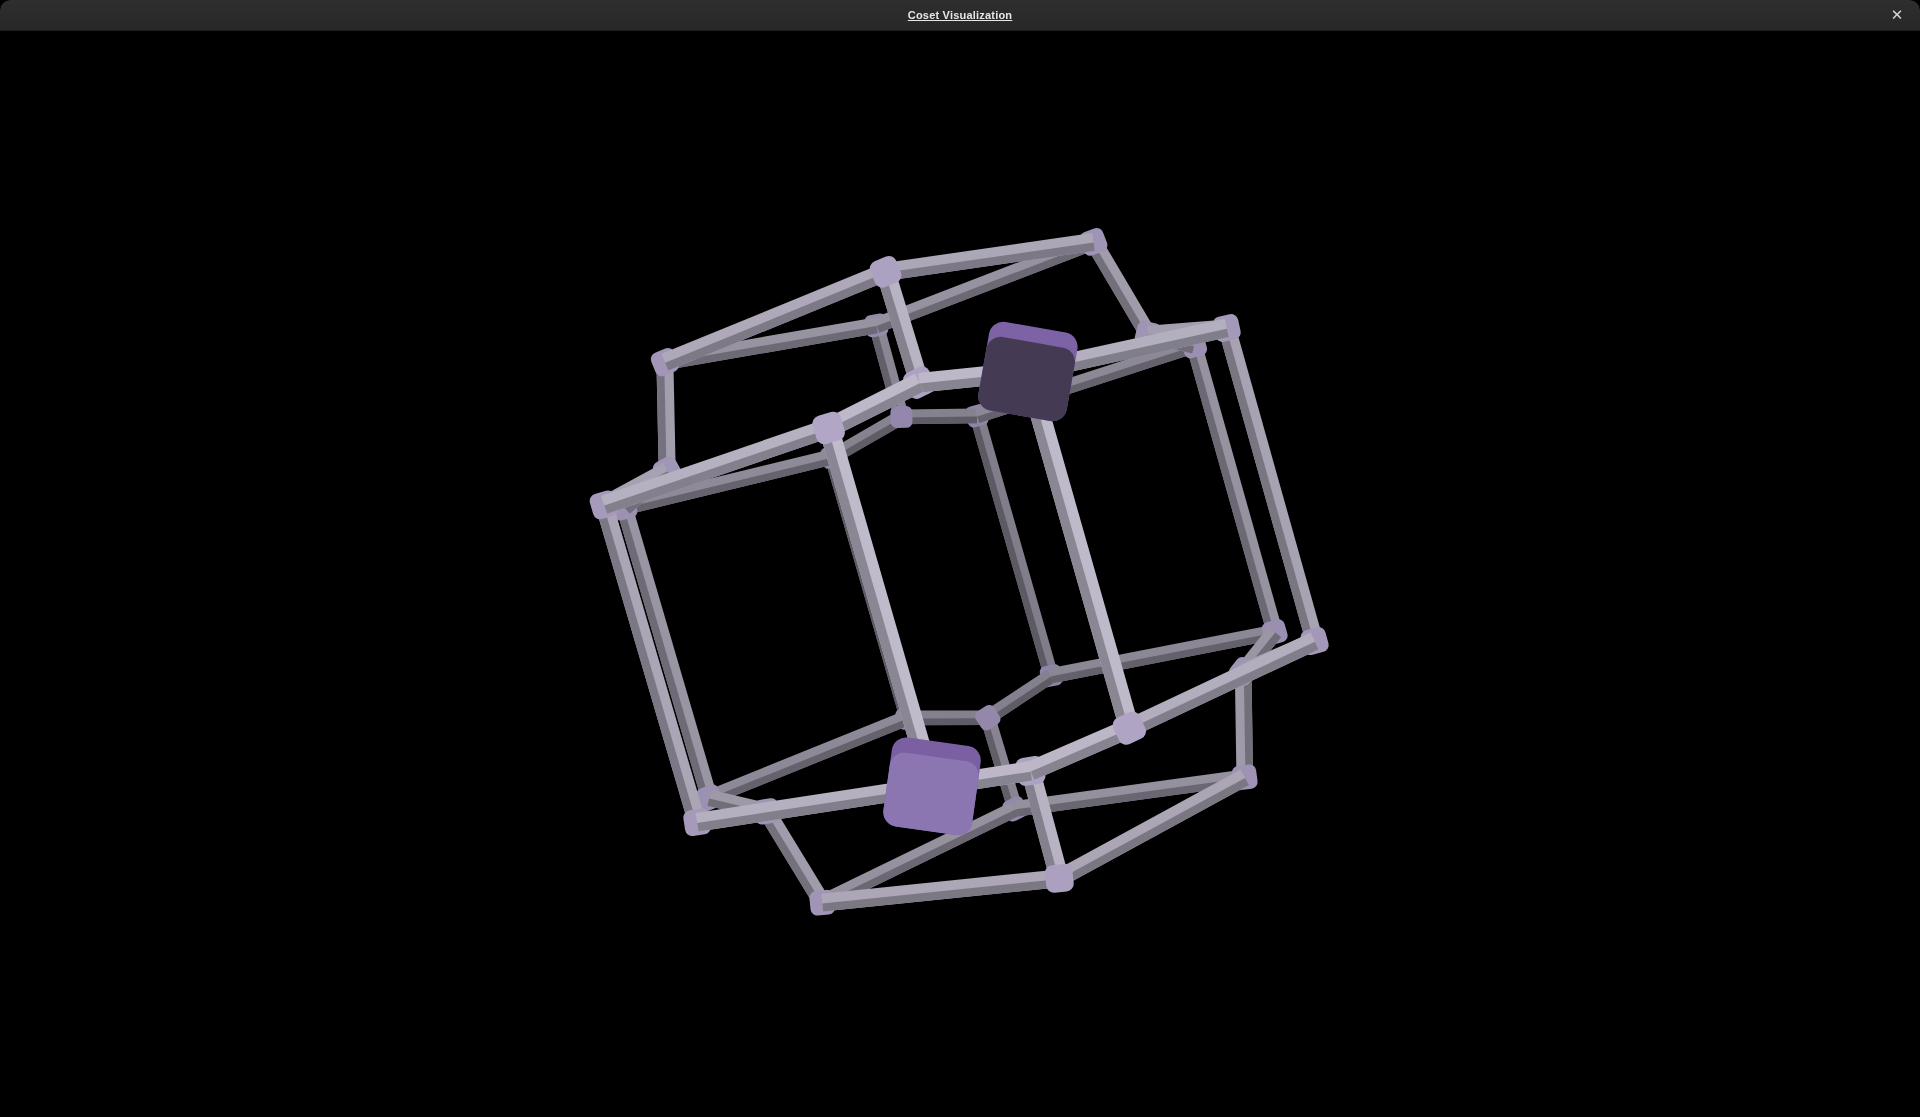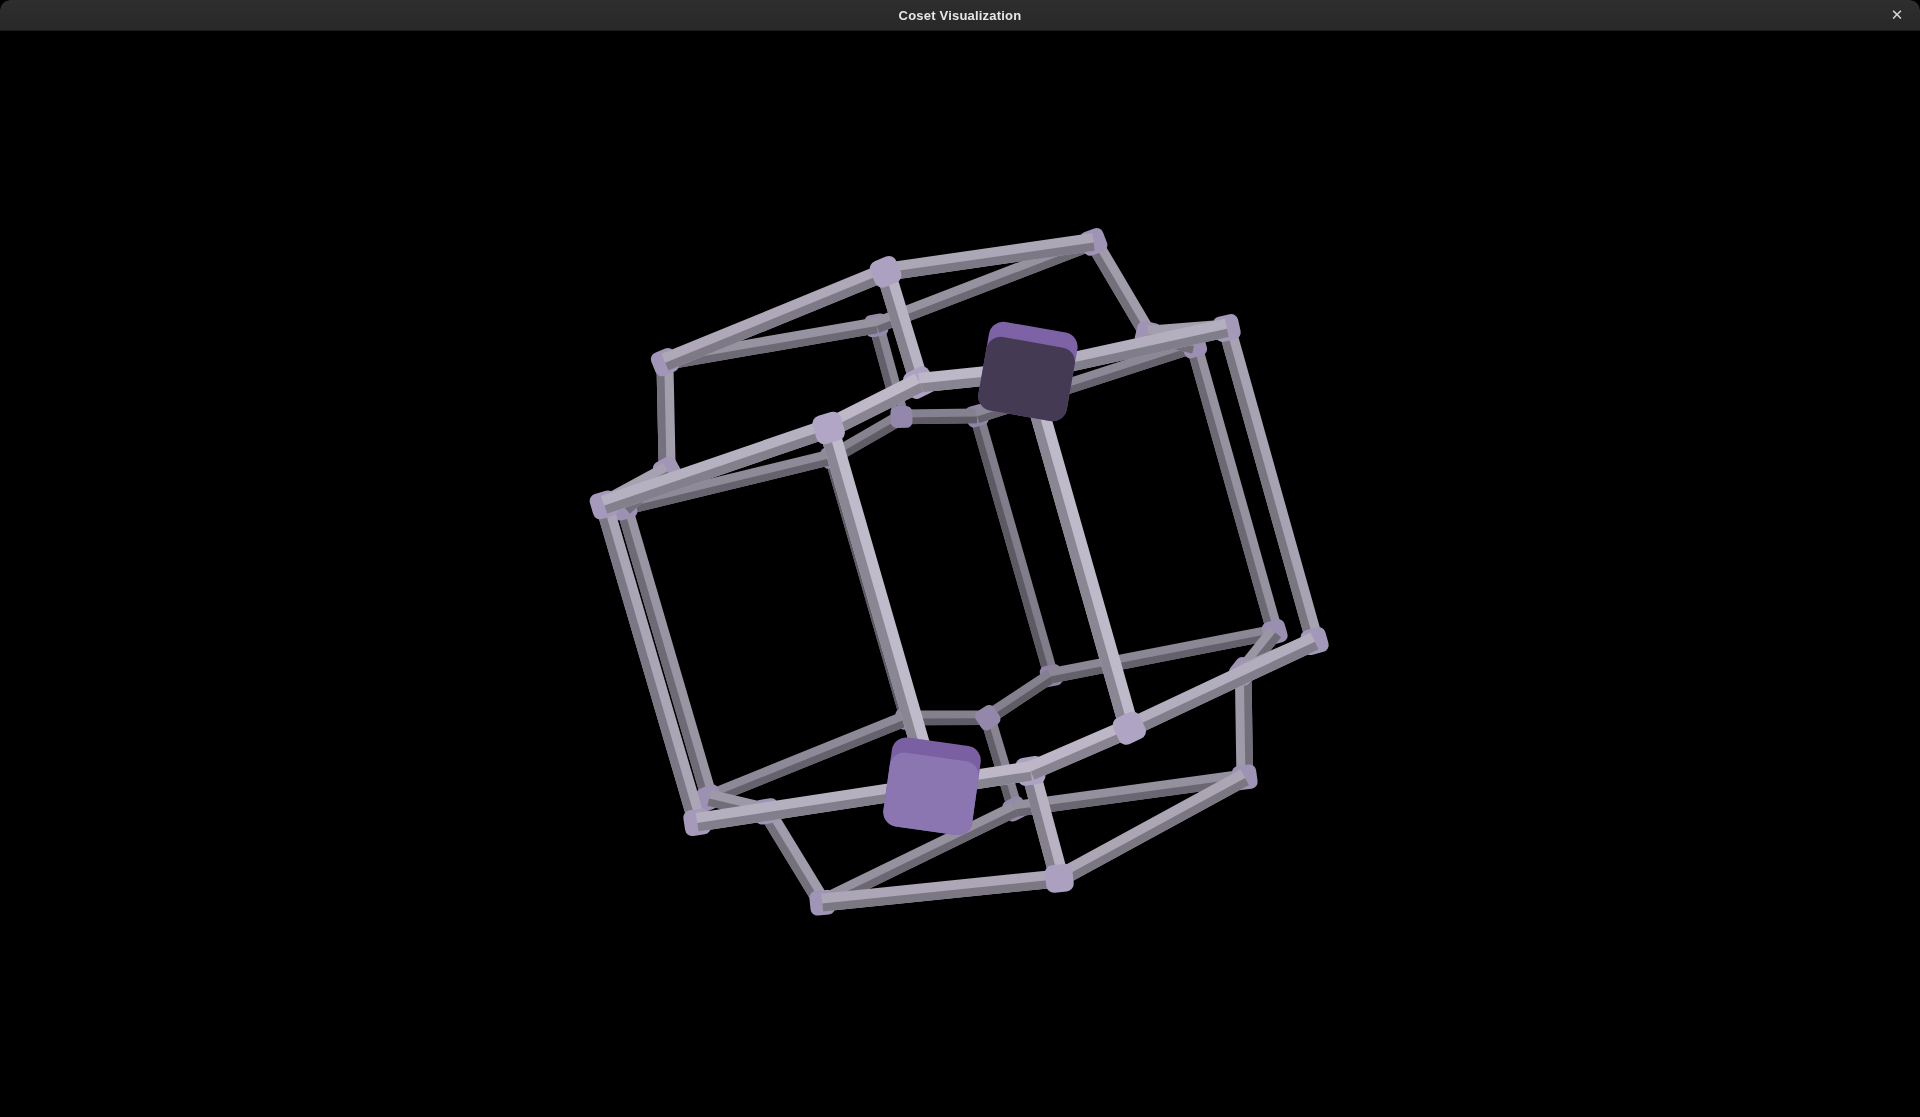--- a/index.html
+++ b/index.html
@@ -23,23 +23,24 @@
     background: linear-gradient(#2e2e2e, #282828);
     border-bottom: 1px solid #1c1c1c;
     border-radius: 10px 10px 0 0;
     display: flex;
     align-items: center;
     justify-content: center;
     z-index: 10;
   }
   .titlebar .title {
     color: #e6e6e6;
-    font-size: 13px;
+    font-size: 11px;
     font-weight: bold;
     letter-spacing: 0.2px;
+    text-decoration: underline;
   }
   .close-btn {
     position: absolute;
     right: 10px; top: 50%;
     transform: translateY(-50%);
     width: 26px; height: 26px;
     background: transparent;
     border: none;
     color: #d6d6d6;
     font-size: 15px;

